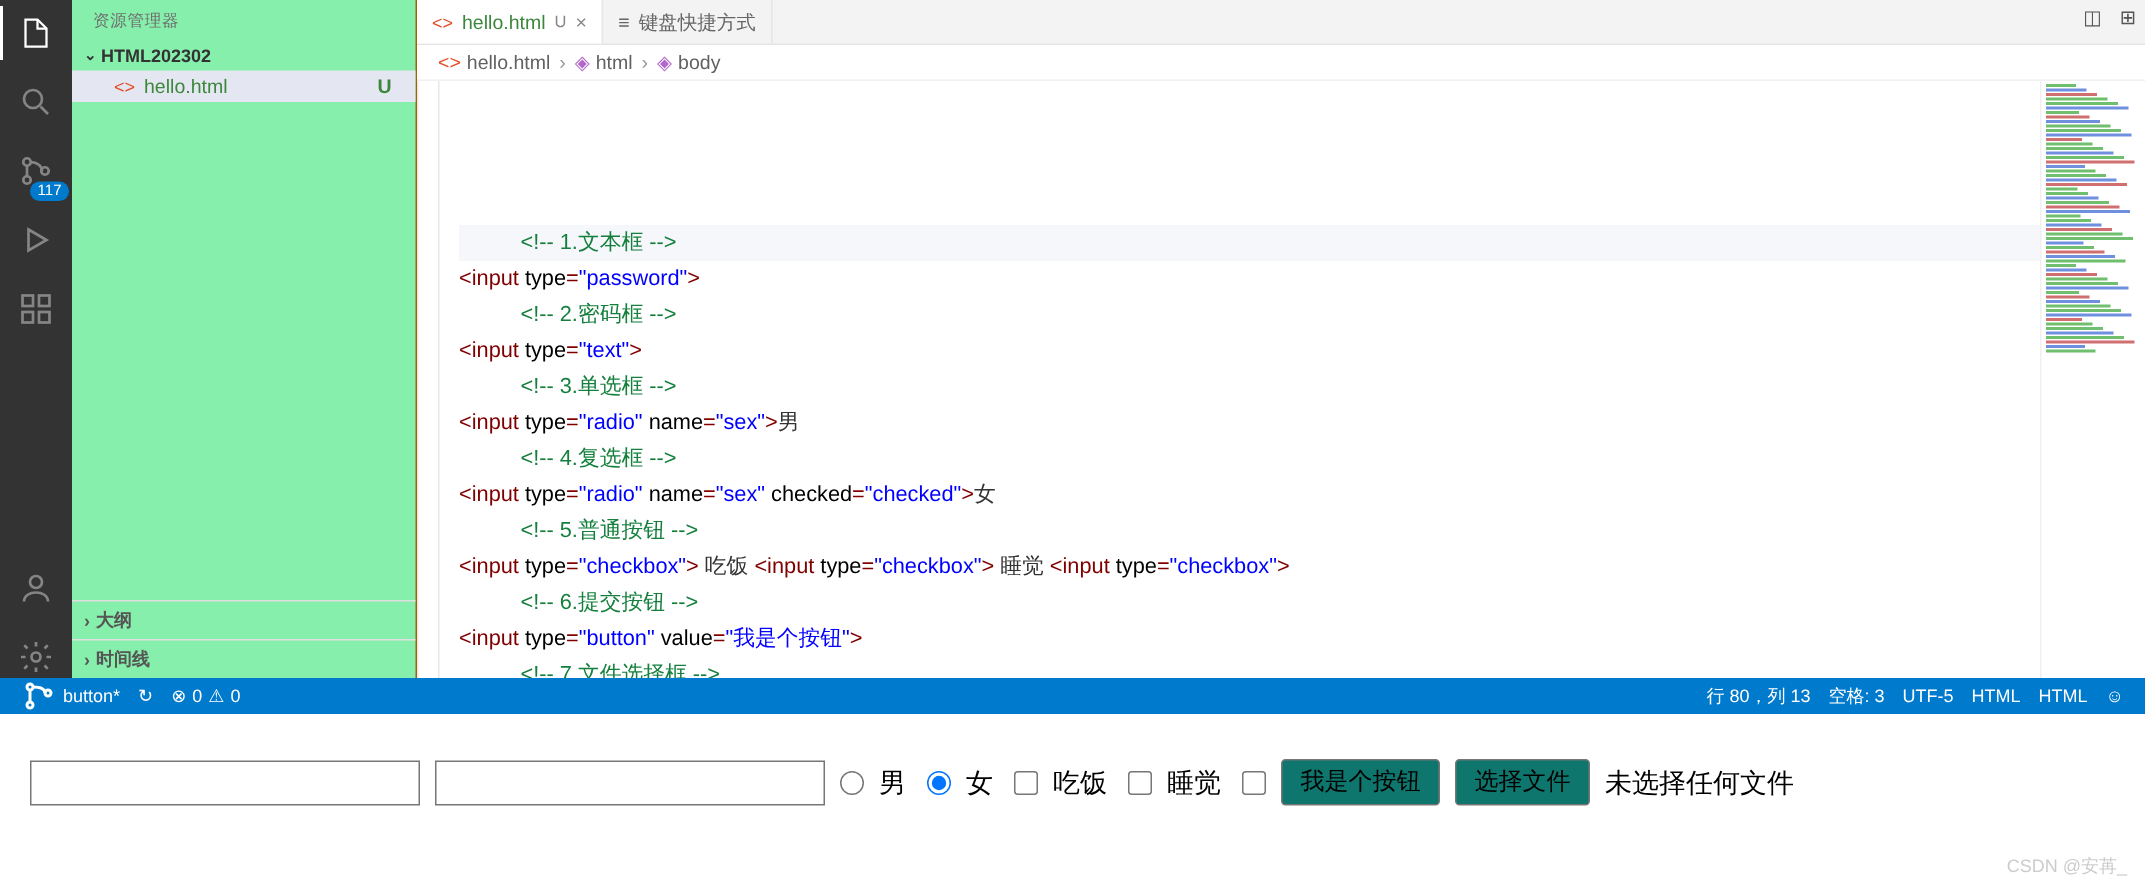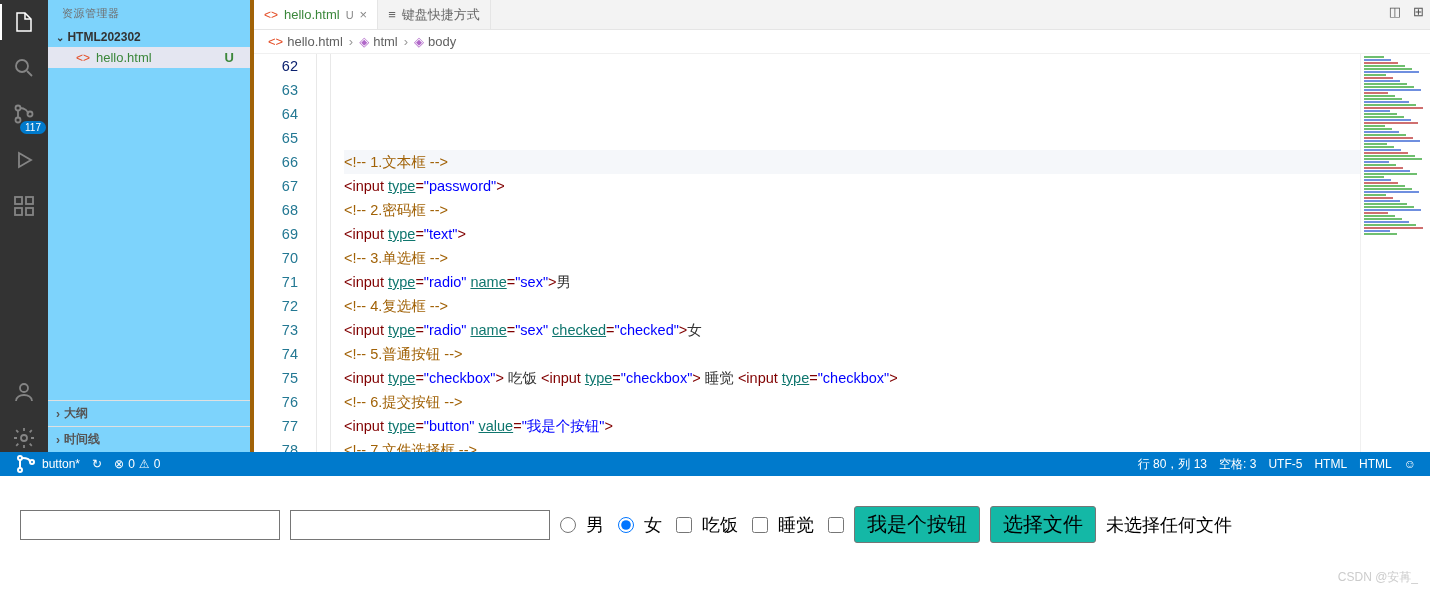--- a/index.html
+++ b/index.html
@@ -8,21 +8,21 @@
 .vscode { display: flex; flex-direction: column; height: 476px; }
 .main-area { display: flex; flex: 1; overflow: hidden; }
 
 .activity-bar { width: 48px; background: #333333; display: flex; flex-direction: column; align-items: center; padding-top: 8px; gap: 18px; }
 .activity-bar .ab-item { width: 28px; height: 28px; display: flex; align-items: center; justify-content: center; color: #858585; cursor: pointer; position: relative; }
 .activity-bar .ab-item.active { color: #fff; }
 .activity-bar .ab-item.active::before { content: ""; position: absolute; left: -10px; top: -4px; width: 2px; height: 36px; background: #fff; }
 .activity-bar .spacer { flex: 1; }
 .badge { position: absolute; bottom: -6px; right: -8px; background: #007acc; color: #fff; border-radius: 10px; font-size: 10px; padding: 1px 5px; }
 
-.sidebar { width: 206px; background: #7dd3fc; display: flex; flex-direction: column; border-right: 4px solid #a16207; }
+.sidebar { width: 230px; background: #86efac; display: flex; flex-direction: column; border-right: 1px solid #a16207; }
 .sidebar-title { padding: 6px 14px; font-size: 11px; color: #6f6f6f; letter-spacing: 0.5px; }
 .sidebar-section { padding: 3px 8px; font-size: 12px; font-weight: 600; color: #333; cursor: pointer; display: flex; align-items: center; gap: 3px; }
 .sidebar-section .chev { font-size: 10px; }
 .file-item { padding: 3px 8px 3px 28px; font-size: 13px; display: flex; align-items: center; gap: 6px; cursor: pointer; background: #e4e6f1; }
 .file-item .fname { flex: 1; color: #3b873b; }
 .file-item .mod { color: #3b873b; font-weight: 600; padding-right: 8px; }
 .file-icon { color: #e44d26; font-size: 12px; }
 .sidebar-bottom { margin-top: auto; }
 .sidebar-bottom .section { padding: 4px 8px; font-size: 12px; font-weight: 600; color: #555; border-top: 1px solid #e0e0e0; cursor: pointer; display: flex; align-items: center; gap: 4px; }
 
@@ -44,43 +44,43 @@
 
 .code-area { display: flex; flex: 1; overflow: hidden; font-family: Consolas, "Courier New", monospace; font-size: 14.5px; line-height: 24px; position: relative; }
 .gutter { width: 62px; text-align: right; color: #237893; padding-right: 18px; user-select: none; background: #fff; }
 .gutter .ln.active { color: #0b216f; font-weight: 500; }
 .code-content { flex: 1; white-space: pre; color: #333; padding-left: 28px; position: relative; }
 .code-content .line { height: 24px; }
 .code-content .line.active { background: #f5f7fa; }
 .indent-guide { border-left: 1px solid #e8e8e8; position: absolute; top: 0; bottom: 0; }
 
 .tok-tag { color: #800000; }
-.tok-attr { color: #0f766e; text-decoration: underline; }
+.tok-attr { color: #000000; }
 .tok-str { color: #0000ff; }
 .tok-punc { color: #800000; }
 .tok-text { color: #333; }
-.tok-comment { color: #a16207; }
+.tok-comment { color: #15803d; margin-left: 41px; }
 
 .minimap { width: 70px; background: #fff; border-left: 1px solid #f0f0f0; position: relative; font-size: 2px; line-height: 2.2px; padding: 2px 3px; overflow: hidden; }
 .minimap .ml { height: 2px; margin-bottom: 1px; }
 .mm-g { background: #6fbf6f; }
 .mm-b { background: #6f8fdf; }
 .mm-r { background: #cf6f6f; }
 
 .status-bar { height: 24px; background: #007acc; color: #fff; display: flex; align-items: center; font-size: 12px; padding: 0 8px; }
 .status-bar .sb-item { padding: 0 6px; display: flex; align-items: center; gap: 4px; cursor: pointer; }
 .status-bar .sb-spacer { flex: 1; }
 
 .browser-area { height: 116px; background: #fff; position: relative; }
 .browser-form { display: flex; align-items: center; gap: 10px; padding: 30px 20px 0 20px; font-size: 18px; color: #000; }
 .browser-form input[type=text], .browser-form input[type=password] { height: 30px; border: 1px solid #767676; padding: 2px 6px; font-size: 14px; }
 .browser-form .w1 { width: 260px; }
 .browser-form .w2 { width: 260px; }
 .browser-form input[type=radio], .browser-form input[type=checkbox] { width: 16px; height: 16px; }
-.browser-form button { padding: 4px 12px; font-size: 20px; border: 1px solid #767676; background: #14b8a6; cursor: pointer; border-radius: 3px; }
+.browser-form button { padding: 4px 12px; font-size: 16px; border: 1px solid #767676; background: #0f766e; cursor: pointer; border-radius: 3px; }
 .browser-form .lbl { margin-right: 4px; }
 .watermark { position: absolute; right: 12px; bottom: 6px; font-size: 12px; color: #ccc; }
 
 svg { width: 24px; height: 24px; }
 .cube-icon { color: #b168c9; }
 </style>
 </head>
 <body>
 
 <div class="vscode">
@@ -187,39 +187,20 @@
           <span>html</span>
         </span>
         <span class="sep">›</span>
         <span class="crumb">
           <span class="cube-icon">◈</span>
           <span>body</span>
         </span>
       </div>
 
       <div class="code-area">
-        <div class="gutter" id="gutter">
-            <div class="ln active">62</div>
-            <div class="ln">63</div>
-            <div class="ln">64</div>
-            <div class="ln">65</div>
-            <div class="ln">66</div>
-            <div class="ln">67</div>
-            <div class="ln">68</div>
-            <div class="ln">69</div>
-            <div class="ln">70</div>
-            <div class="ln">71</div>
-            <div class="ln">72</div>
-            <div class="ln">73</div>
-            <div class="ln">74</div>
-            <div class="ln">75</div>
-            <div class="ln">76</div>
-            <div class="ln">77</div>
-            <div class="ln">78</div>
-          </div>
         <div class="code-content" id="codebody">
           <div class="indent-guide" style="left:0"></div>
           <div class="indent-guide" style="left:14px"></div>
         <div class="line active"><span class="tok-comment">&lt;!-- 1.文本框 --&gt;</span></div><div class="line"><span class="tok-punc">&lt;</span><span class="tok-tag">input</span><span class="tok-text"> </span><span class="tok-attr">type</span><span class="tok-punc">=</span><span class="tok-str">"password"</span><span class="tok-punc">&gt;</span></div><div class="line"><span class="tok-comment">&lt;!-- 2.密码框 --&gt;</span></div><div class="line"><span class="tok-punc">&lt;</span><span class="tok-tag">input</span><span class="tok-text"> </span><span class="tok-attr">type</span><span class="tok-punc">=</span><span class="tok-str">"text"</span><span class="tok-punc">&gt;</span></div><div class="line"><span class="tok-comment">&lt;!-- 3.单选框 --&gt;</span></div><div class="line"><span class="tok-punc">&lt;</span><span class="tok-tag">input</span><span class="tok-text"> </span><span class="tok-attr">type</span><span class="tok-punc">=</span><span class="tok-str">"radio"</span><span class="tok-text"> </span><span class="tok-attr">name</span><span class="tok-punc">=</span><span class="tok-str">"sex"</span><span class="tok-punc">&gt;</span><span class="tok-text">男</span></div><div class="line"><span class="tok-comment">&lt;!-- 4.复选框 --&gt;</span></div><div class="line"><span class="tok-punc">&lt;</span><span class="tok-tag">input</span><span class="tok-text"> </span><span class="tok-attr">type</span><span class="tok-punc">=</span><span class="tok-str">"radio"</span><span class="tok-text"> </span><span class="tok-attr">name</span><span class="tok-punc">=</span><span class="tok-str">"sex"</span><span class="tok-text"> </span><span class="tok-attr">checked</span><span class="tok-punc">=</span><span class="tok-str">"checked"</span><span class="tok-punc">&gt;</span><span class="tok-text">女</span></div><div class="line"><span class="tok-comment">&lt;!-- 5.普通按钮 --&gt;</span></div><div class="line"><span class="tok-punc">&lt;</span><span class="tok-tag">input</span><span class="tok-text"> </span><span class="tok-attr">type</span><span class="tok-punc">=</span><span class="tok-str">"checkbox"</span><span class="tok-punc">&gt;</span><span class="tok-text"> 吃饭 </span><span class="tok-punc">&lt;</span><span class="tok-tag">input</span><span class="tok-text"> </span><span class="tok-attr">type</span><span class="tok-punc">=</span><span class="tok-str">"checkbox"</span><span class="tok-punc">&gt;</span><span class="tok-text"> 睡觉 </span><span class="tok-punc">&lt;</span><span class="tok-tag">input</span><span class="tok-text"> </span><span class="tok-attr">type</span><span class="tok-punc">=</span><span class="tok-str">"checkbox"</span><span class="tok-punc">&gt;</span></div><div class="line"><span class="tok-comment">&lt;!-- 6.提交按钮 --&gt;</span></div><div class="line"><span class="tok-punc">&lt;</span><span class="tok-tag">input</span><span class="tok-text"> </span><span class="tok-attr">type</span><span class="tok-punc">=</span><span class="tok-str">"button"</span><span class="tok-text"> </span><span class="tok-attr">value</span><span class="tok-punc">=</span><span class="tok-str">"我是个按钮"</span><span class="tok-punc">&gt;</span></div><div class="line"><span class="tok-comment">&lt;!-- 7.文件选择框 --&gt;</span></div></div>
         <div class="minimap" id="minimap">
             <div class="ml mm-g" style="width: 20px;"></div>
             <div class="ml mm-b" style="width: 27px;"></div>
             <div class="ml mm-r" style="width: 34px;"></div>
             <div class="ml mm-g" style="width: 41px;"></div>
             <div class="ml mm-g" style="width: 48px;"></div>

